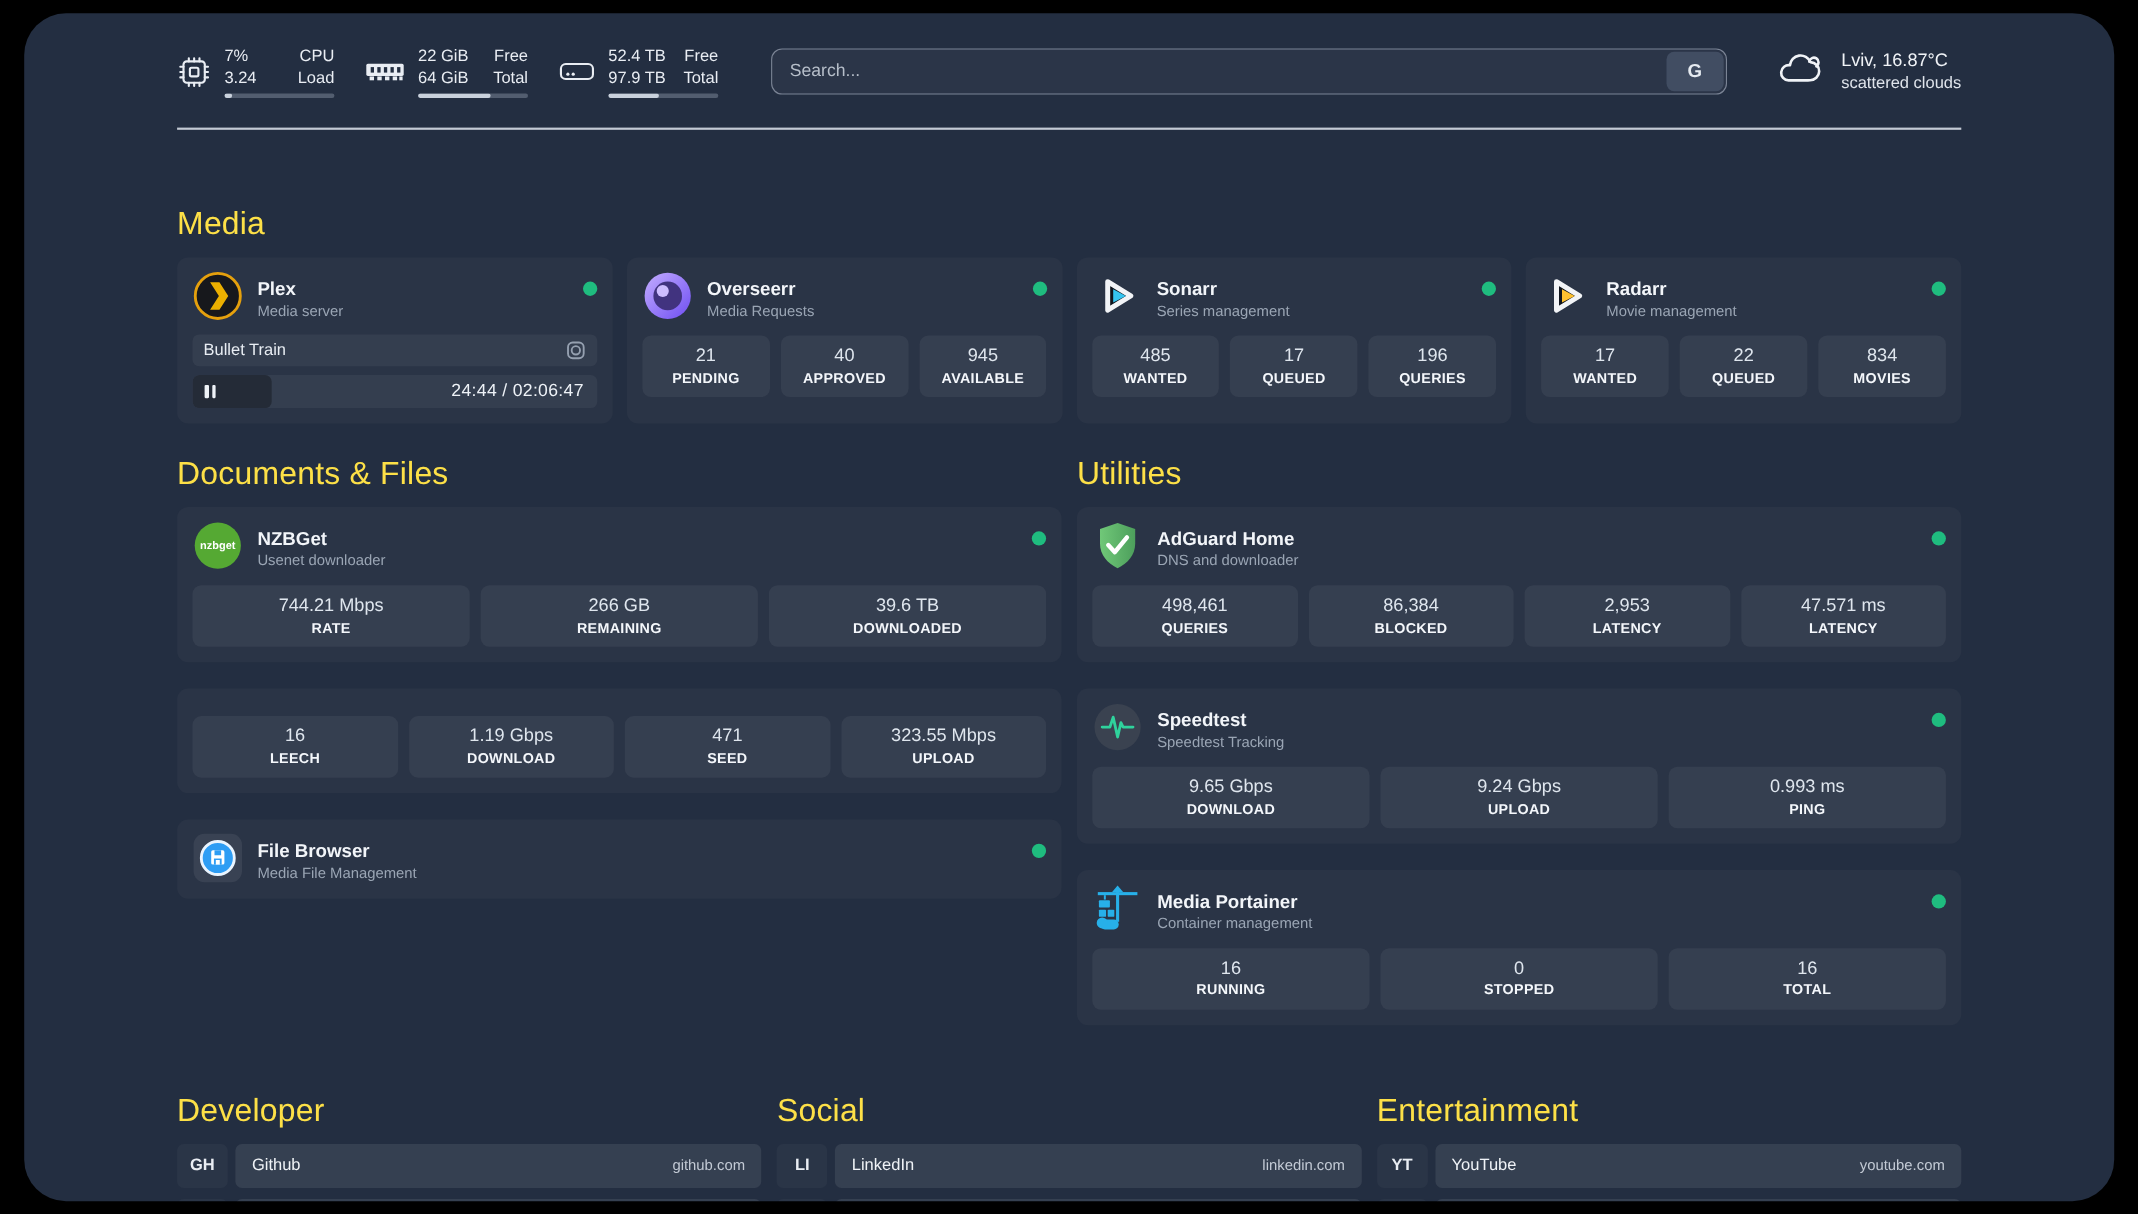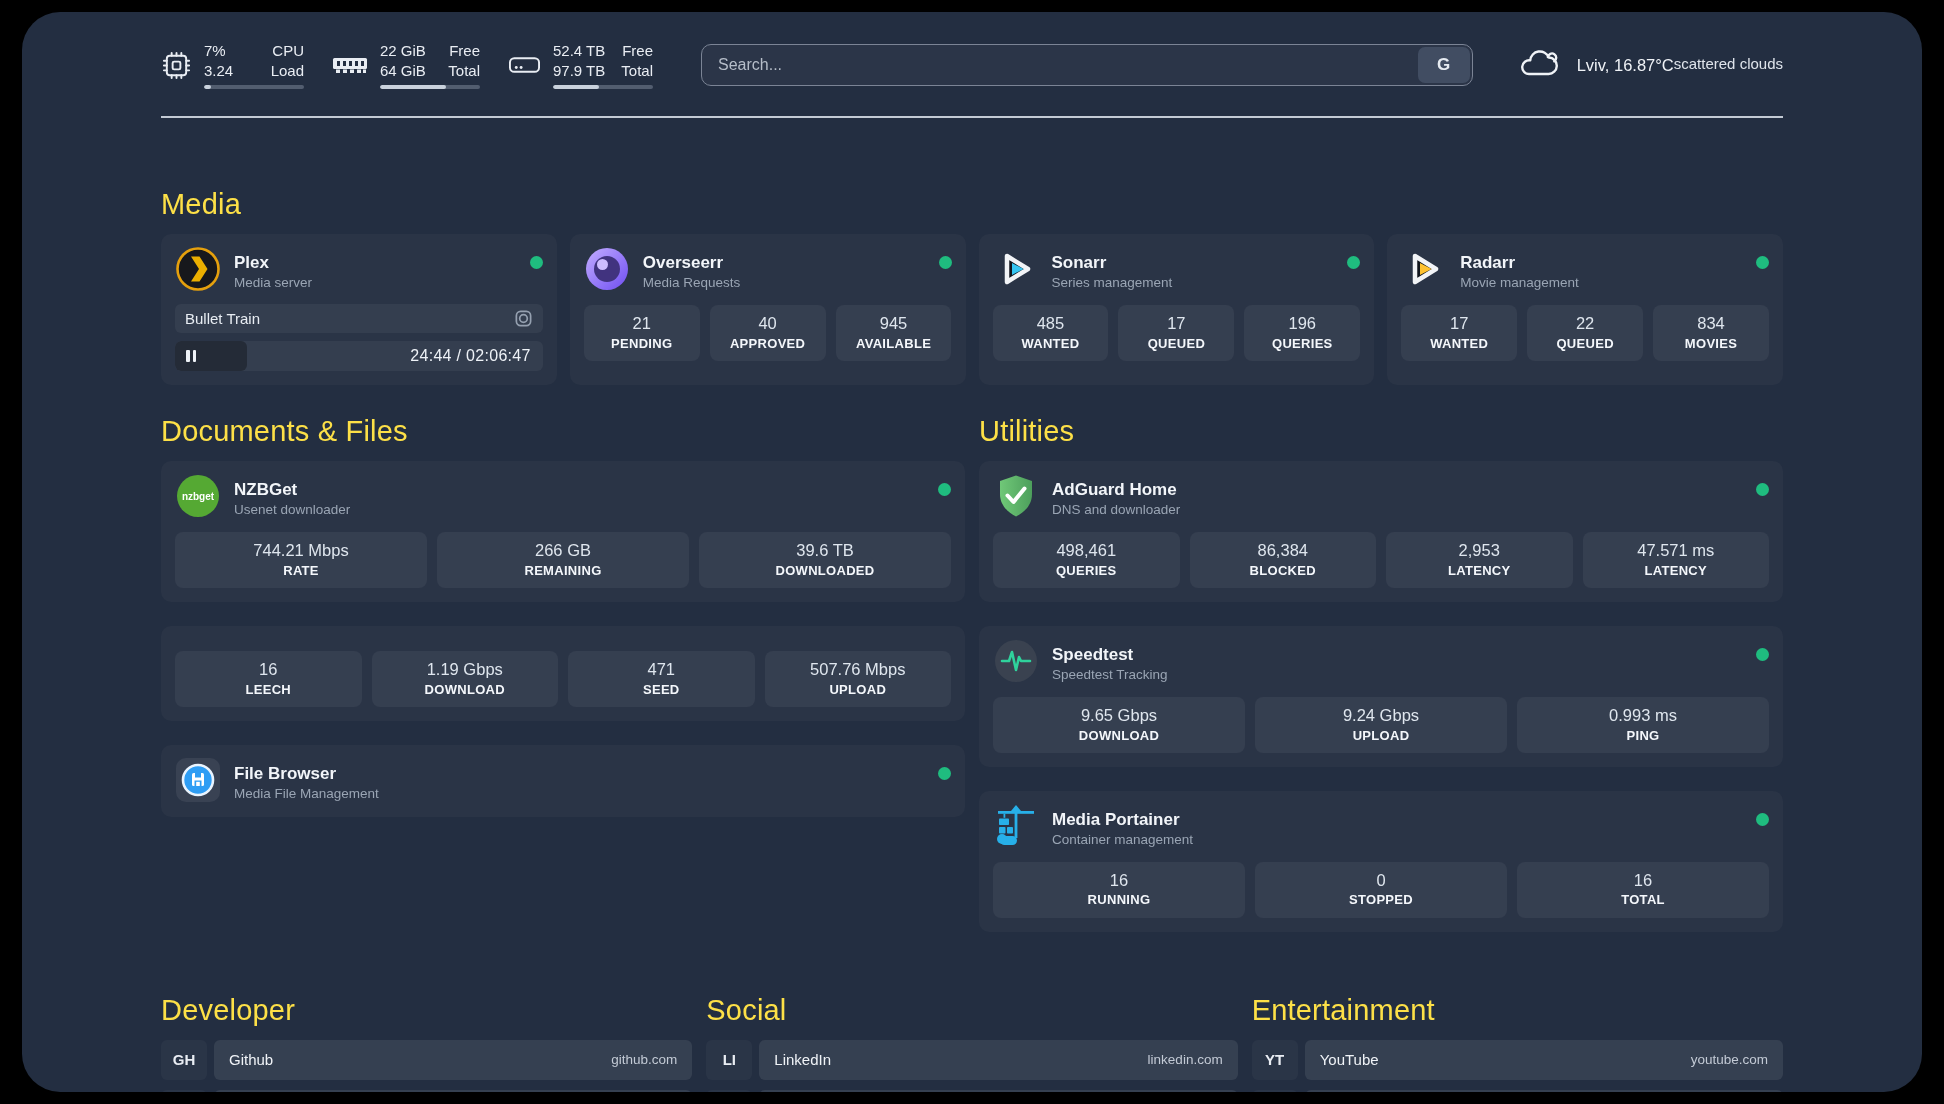--- a/index.html
+++ b/index.html
@@ -18,21 +18,21 @@
   .res-col{display:flex;flex-direction:column;}
   .res-values{align-items:flex-start;}
   .res-labels{align-items:flex-end;}
   .res-bar{margin-top:5px;height:4px;border-radius:3px;background:#525d6f;overflow:hidden;}
   .res-bar i{display:block;height:100%;background:#c9d1dc;border-radius:3px;}
   .search{flex:1;margin:0 44px 0 48px;height:42px;border:1px solid #7b8495;border-radius:10px;background:#2b3548;display:flex;align-items:center;overflow:hidden;}
   .search input{flex:1;background:transparent;border:none;outline:none;color:#dde3ea;font-size:16px;padding:0 16px;font-family:inherit;}
   .search input::placeholder{color:#b6bec9;}
   .gbtn{width:52px;height:36px;margin:2px 2px 2px 0;border:none;border-radius:7px;background:#414d62;color:#e6ebf1;font-size:17px;font-weight:600;cursor:pointer;font-family:inherit;}
   .weather{display:flex;align-items:center;gap:14px;}
-  .wtxt{display:flex;flex-direction:row;line-height:1.35;}
+  .wtxt{display:flex;flex-direction:column;line-height:1.35;}
   .wloc{font-size:16.5px;color:#f0f3f7;}
   .wcond{font-size:15px;color:#dfe4eb;}
   .divider{margin-top:24px;border-top:2px solid #ccd3dc;opacity:.95;}
 
   
   h2.sec{margin:0;font-size:29px;font-weight:500;color:#fde047;letter-spacing:.2px;}
   .media-sec h2{margin-top:70px;}
   .grid4{display:grid;grid-template-columns:repeat(4,1fr);gap:13px;margin-top:13px;}
   .twocol{display:grid;grid-template-columns:1fr 1fr;gap:14px;margin-top:30px;}
   .stack{display:flex;flex-direction:column;gap:24px;margin-top:13px;}
@@ -350,21 +350,21 @@
                   </div>
                   <div class="stat">
                     <div class="stat-v">1.19 Gbps</div>
                     <div class="stat-l">DOWNLOAD</div>
                   </div>
                   <div class="stat">
                     <div class="stat-v">471</div>
                     <div class="stat-l">SEED</div>
                   </div>
                   <div class="stat">
-                    <div class="stat-v">507.76 Mbps</div>
+                    <div class="stat-v">323.55 Mbps</div>
                     <div class="stat-l">UPLOAD</div>
                   </div>
                 </div>
               </div>
               <div class="card">
                 <div class="card-head">
                   <span class="ic svc-ic">
                     <svg width="46" height="46" viewBox="0 0 46 46">
                       <rect x="1" y="1" width="44" height="44" rx="10" fill="rgba(255,255,255,0.07)"></rect>
                       <circle cx="23" cy="23" r="15" fill="#2e9df4" stroke="#eaf4fe" stroke-width="2.6"></circle>

